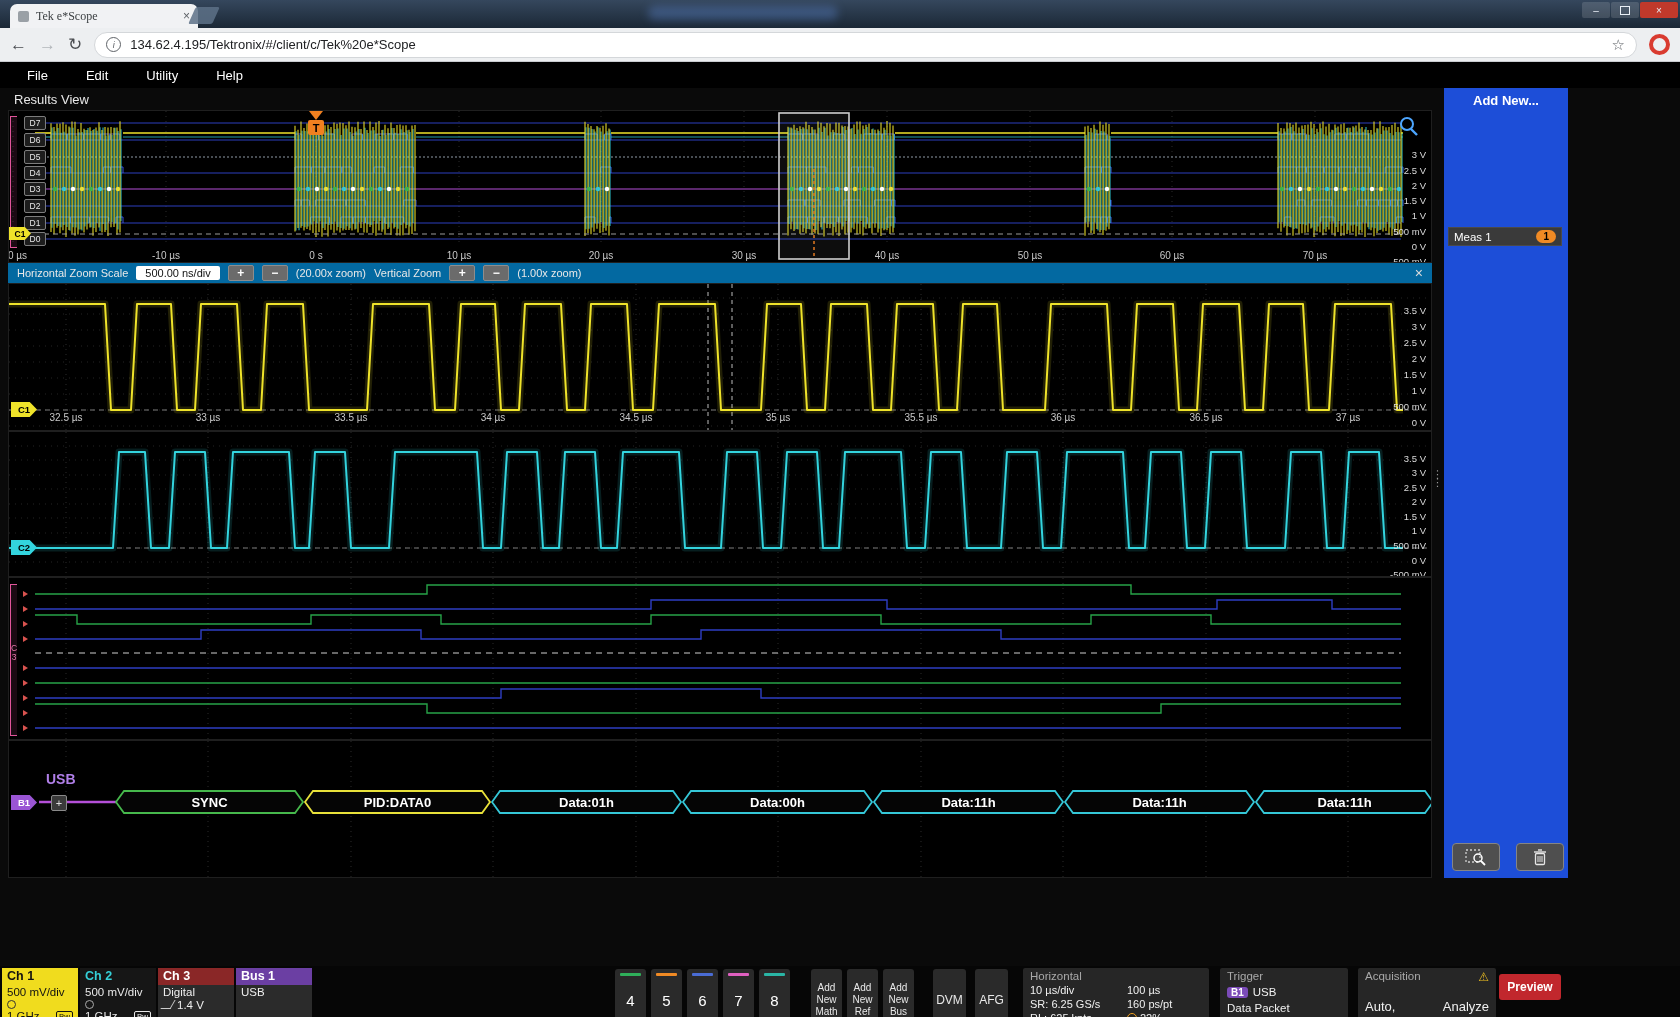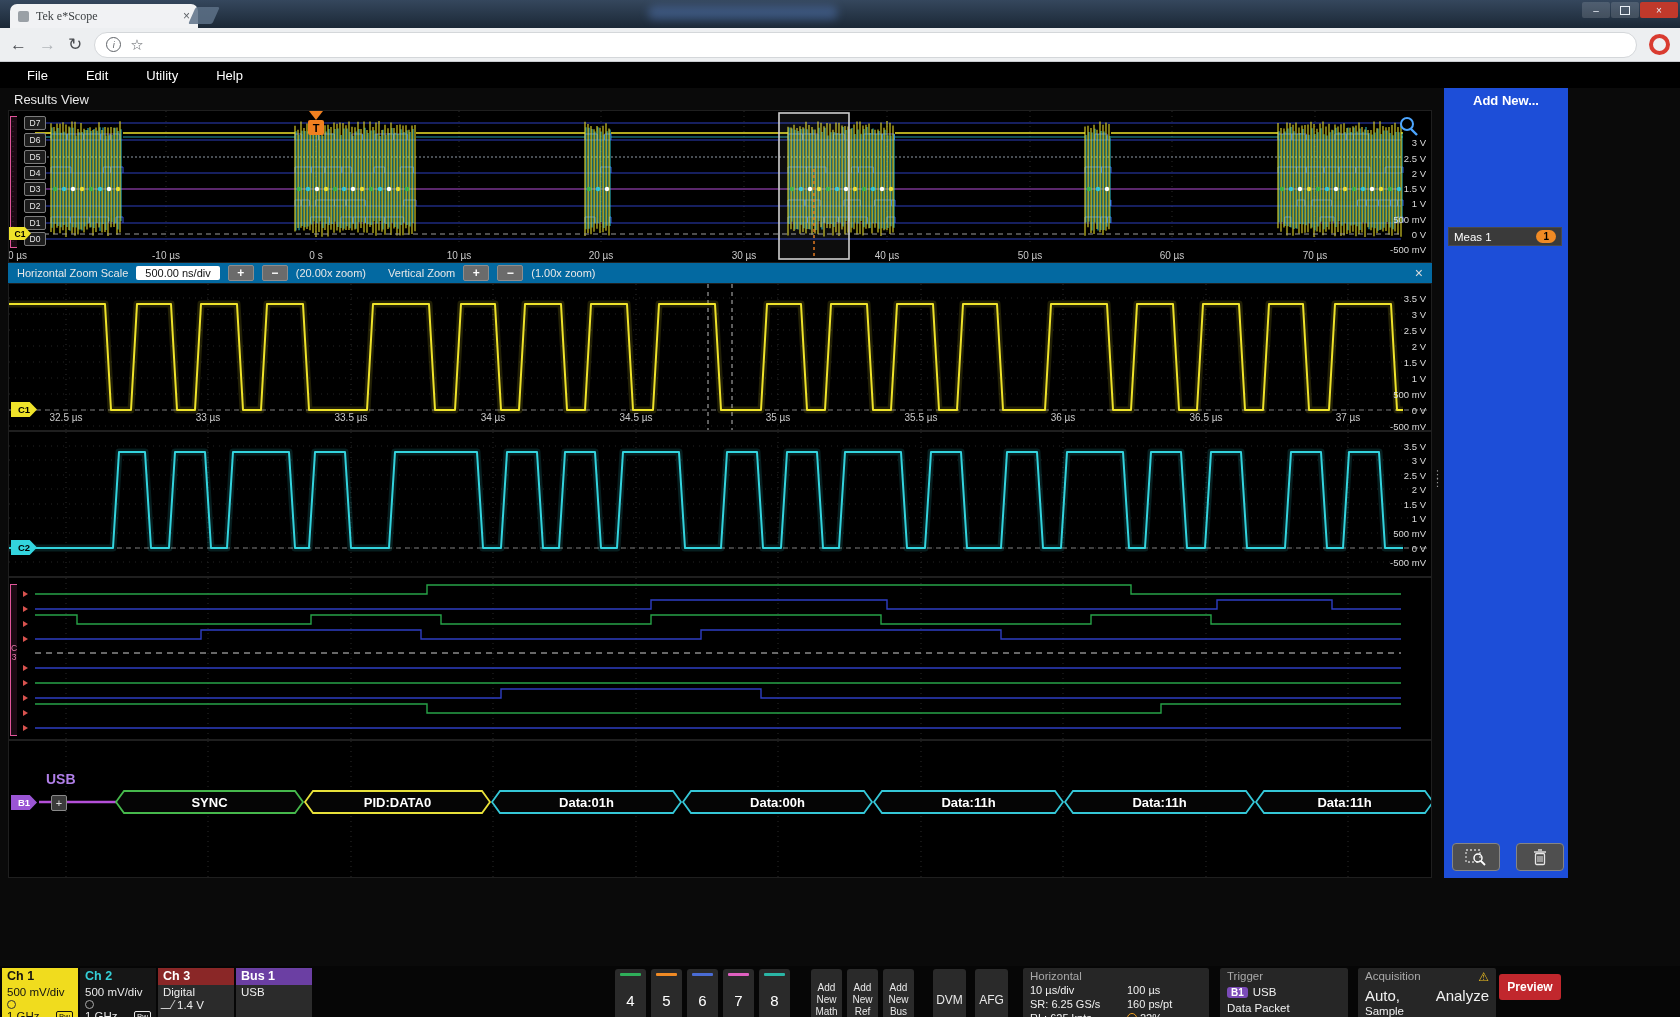--- a/index.html
+++ b/index.html
@@ -41,21 +41,21 @@
   .menubar{position:absolute;top:62px;left:0;width:1680px;height:26px;background:#000;
     display:flex;align-items:center;padding-left:8px;box-sizing:border-box;}
   .menu-item{color:#fff;font-size:13px;padding:0 19px;}
 
   
   .scope{position:absolute;top:88px;left:0;width:1680px;height:929px;background:#0a0a0a;}
   .view-title{position:absolute;left:14px;top:4px;color:#e8e8e8;font-size:13px;}
 
   .pane{position:absolute;left:8px;background:#000;overflow:hidden;border:1px solid #1f1f1f;box-sizing:border-box;}
   .tick{position:absolute;transform:translateX(-50%);font-size:10px;color:#c9c9c9;white-space:nowrap;}
-  .vlabel{position:absolute;right:5px;transform:translateY(-50%);font-size:9.5px;color:#dadada;white-space:nowrap;}
+  .vlabel{position:absolute;right:5px;transform:translateY(-50%);font-size:9.5px;color:#dadada;white-space:nowrap;margin-top:12px;}
   .d-tag{position:absolute;left:15px;width:20px;height:12px;background:#1d1d1d;border:1px solid #7d7d7d;
     border-radius:2px;color:#e8e8e8;font-size:8.5px;display:flex;align-items:center;justify-content:center;transform:translateY(-50%);}
   .chan-tag{position:absolute;width:26px;height:15px;font-size:9.5px;font-weight:bold;color:#000;
     display:flex;align-items:center;justify-content:center;
     clip-path:polygon(0 0,72% 0,100% 50%,72% 100%,0 100%);}
   .dig-bracket{position:absolute;left:1px;top:6px;width:6px;height:150px;
     border:1.5px solid #e0559a;border-right:none;background:rgba(224,85,154,.12);}
   .dig-group-tag{position:absolute;left:0px;top:66px;width:10px;color:#e879ac;font-size:8.5px;
     line-height:9px;word-break:break-all;text-align:center;}
   .plus-chip{position:absolute;width:14px;height:14px;background:#3a3a3a;border:1px solid #8a8a8a;
@@ -106,21 +106,21 @@
     color:#e8e8e8;font-size:10px;line-height:12px;display:flex;align-items:center;justify-content:center;text-align:center;}
   .sqbtn{position:absolute;top:3px;height:62px;background:#2a2a2a;border-radius:3px;color:#e8e8e8;
     font-size:12px;display:flex;align-items:center;justify-content:center;}
   .panel{position:absolute;top:2px;height:64px;background:#262626;border-radius:2px;box-sizing:border-box;padding:2px 7px;}
   .phdr{color:#a9a9a9;font-size:11.5px;display:flex;justify-content:space-between;}
   .hgrid{display:grid;grid-template-columns:97px 72px;row-gap:2px;margin-top:2px;color:#f0f0f0;font-size:11px;}
   .clock-ico{display:inline-block;width:8px;height:8px;border:1.5px solid #f0a020;border-radius:50%;margin-right:3px;vertical-align:-1px;}
   .b1-badge{background:#7b4bb8;color:#fff;font-size:10px;font-weight:bold;border-radius:3px;padding:0 4px;margin-right:5px;}
   .trow{color:#f0f0f0;font-size:11.5px;margin-top:4px;display:flex;align-items:center;}
   .warn{color:#f0c020;font-size:12px;}
-  .acq-row1{display:flex;justify-content:space-between;color:#f0f0f0;font-size:15px;margin-top:3px;}
+  .acq-row1{display:flex;justify-content:space-between;color:#f0f0f0;font-size:13px;margin-top:15px;}
   .acq-line{color:#f0f0f0;font-size:11.5px;margin-top:1px;}
   .preview-btn{position:absolute;left:1499px;top:8px;width:62px;height:26px;background:#c1272d;
     border-radius:3px;color:#fff;font-size:12px;font-weight:bold;display:flex;align-items:center;justify-content:center;}
 </style>
 </head>
 <body>
 
 <div class="tabstrip">
   <div class="glow-artifact"></div>
   <div class="tab">
@@ -137,20 +137,21 @@
     <span class="winbtn close">×</span>
   </div>
 </div>
 
 <div class="urlbar">
   <span class="navicon">←</span>
   <span class="navicon dim">→</span>
   <span class="navicon">↻</span>
   <div class="omnibox">
     <span class="circle-i">i</span>
+    <span class="url-text">134.62.4.195/Tektronix/#/client/c/Tek%20e*Scope</span>
     <span class="star">☆</span>
   </div>
   <span class="opera-badge"></span>
 </div>
 
 <div class="menubar">
     <div class="menu-item">File</div>
     <div class="menu-item">Edit</div>
     <div class="menu-item">Utility</div>
     <div class="menu-item">Help</div>
@@ -355,21 +356,21 @@
         <circle cx="1398" cy="13" r="6" fill="none" stroke="#4da6ff" stroke-width="2"></circle>
         <line x1="1402" y1="18" x2="1408" y2="24" stroke="#4da6ff" stroke-width="2.4"></line>
       </svg><span class="d-tag" style="top:12px">D7</span><span class="d-tag" style="top:29px">D6</span><span class="d-tag" style="top:46px">D5</span><span class="d-tag" style="top:62px">D4</span><span class="d-tag" style="top:78px">D3</span><span class="d-tag" style="top:95px">D2</span><span class="d-tag" style="top:112px">D1</span><span class="d-tag" style="top:128px">D0</span><div class="dig-bracket" style="top:5px;height:130px;"></div><div class="chan-tag" style="left:0;top:116px;background:#efe32a;width:22px;height:13px;font-size:8.5px;">C1</div><span class="tick" style="left:4px;bottom:1px;">-20 µs</span><span class="tick" style="left:157px;bottom:1px;">-10 µs</span><span class="tick" style="left:307px;bottom:1px;">0 s</span><span class="tick" style="left:450px;bottom:1px;">10 µs</span><span class="tick" style="left:592px;bottom:1px;">20 µs</span><span class="tick" style="left:735px;bottom:1px;">30 µs</span><span class="tick" style="left:878px;bottom:1px;">40 µs</span><span class="tick" style="left:1021px;bottom:1px;">50 µs</span><span class="tick" style="left:1163px;bottom:1px;">60 µs</span><span class="tick" style="left:1306px;bottom:1px;">70 µs</span><span class="vlabel" style="top:31px">3 V</span><span class="vlabel" style="top:47px">2.5 V</span><span class="vlabel" style="top:62px">2 V</span><span class="vlabel" style="top:77px">1.5 V</span><span class="vlabel" style="top:92px">1 V</span><span class="vlabel" style="top:108px">500 mV</span><span class="vlabel" style="top:123px">0 V</span><span class="vlabel" style="top:138px">-500 mV</span></div>
 
   <div class="zoombar">
     <span>Horizontal Zoom Scale</span>
     <span class="zvalue">500.00 ns/div</span>
     <span class="zbtn">+</span>
     <span class="zbtn">−</span>
     <span>(20.00x zoom)</span>
-    <span style="margin-left:14px">Vertical Zoom</span>
+    <span style="">Vertical Zoom</span>
     <span class="zbtn">+</span>
     <span class="zbtn">−</span>
     <span>(1.00x zoom)</span>
     <span class="zclose">×</span>
   </div>
 
   <div class="pane" id="c1-pane" style="top:195px;width:1424px;height:148px;"><svg width="1422" height="146">
         <line x1="57" y1="0" x2="57" y2="146" stroke="#2b2b2b" stroke-dasharray="1 4"></line>
         <line x1="199" y1="0" x2="199" y2="146" stroke="#2b2b2b" stroke-dasharray="1 4"></line>
         <line x1="342" y1="0" x2="342" y2="146" stroke="#2b2b2b" stroke-dasharray="1 4"></line>

